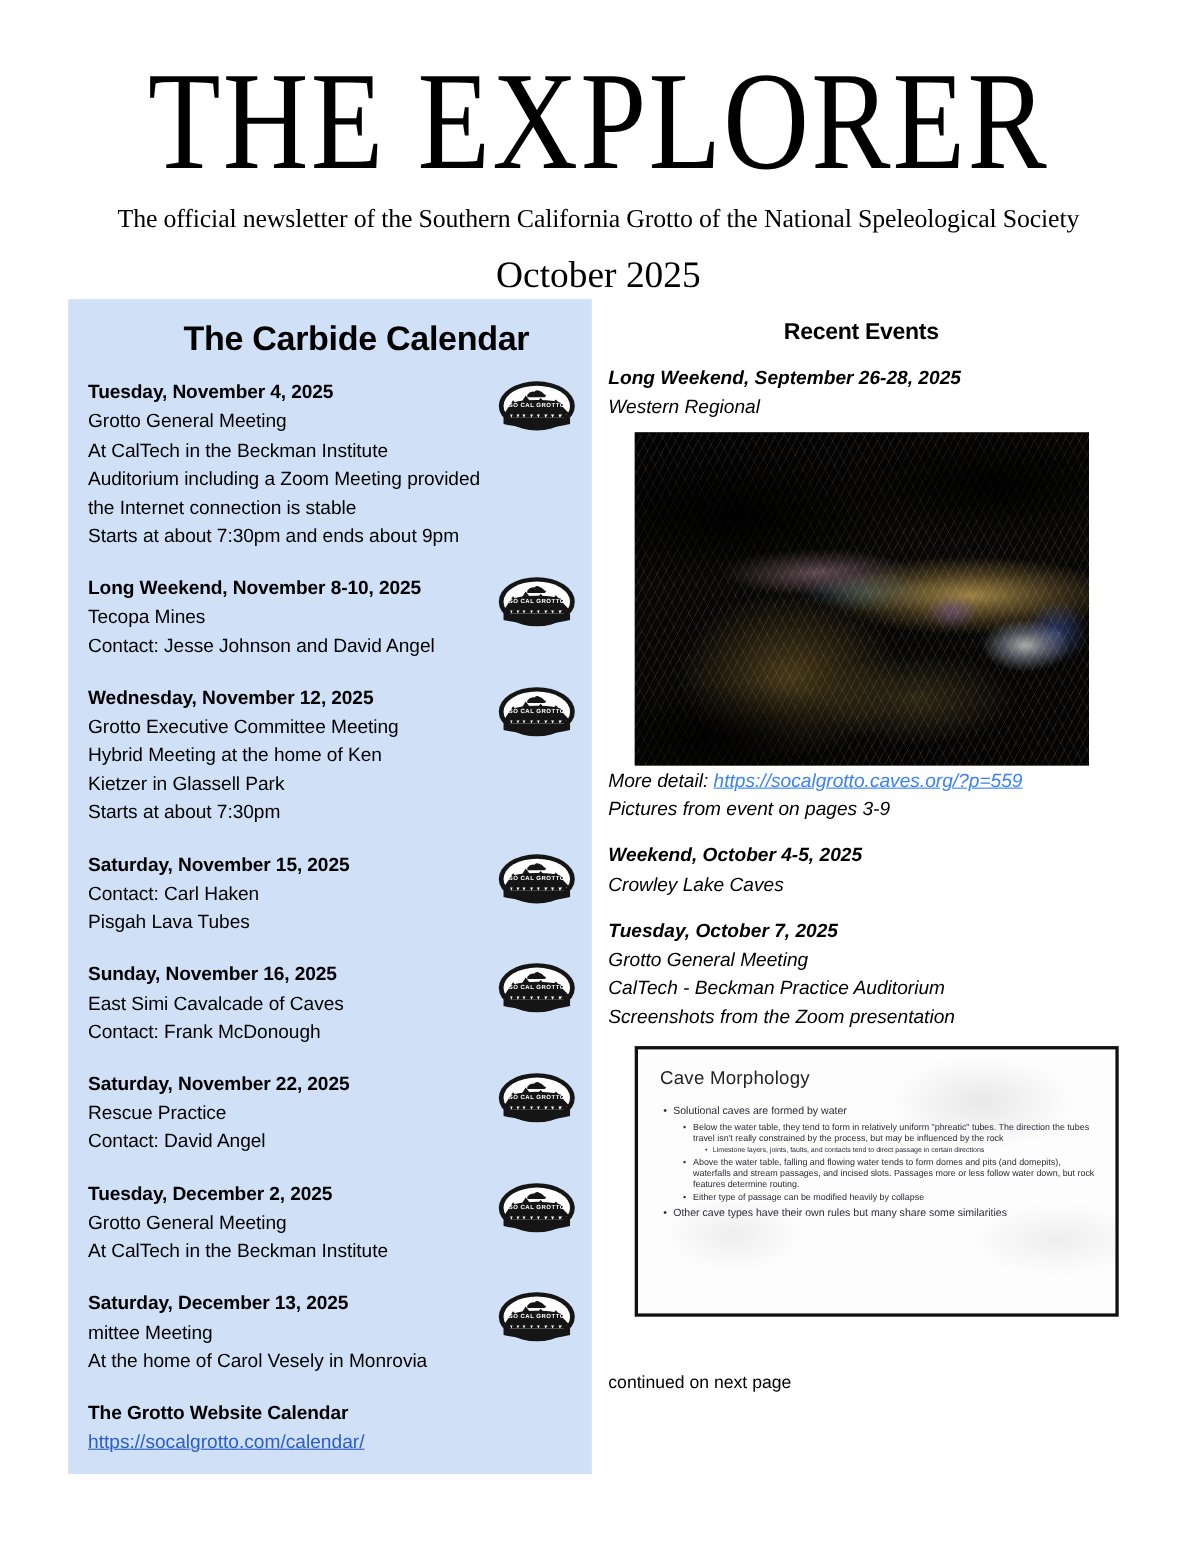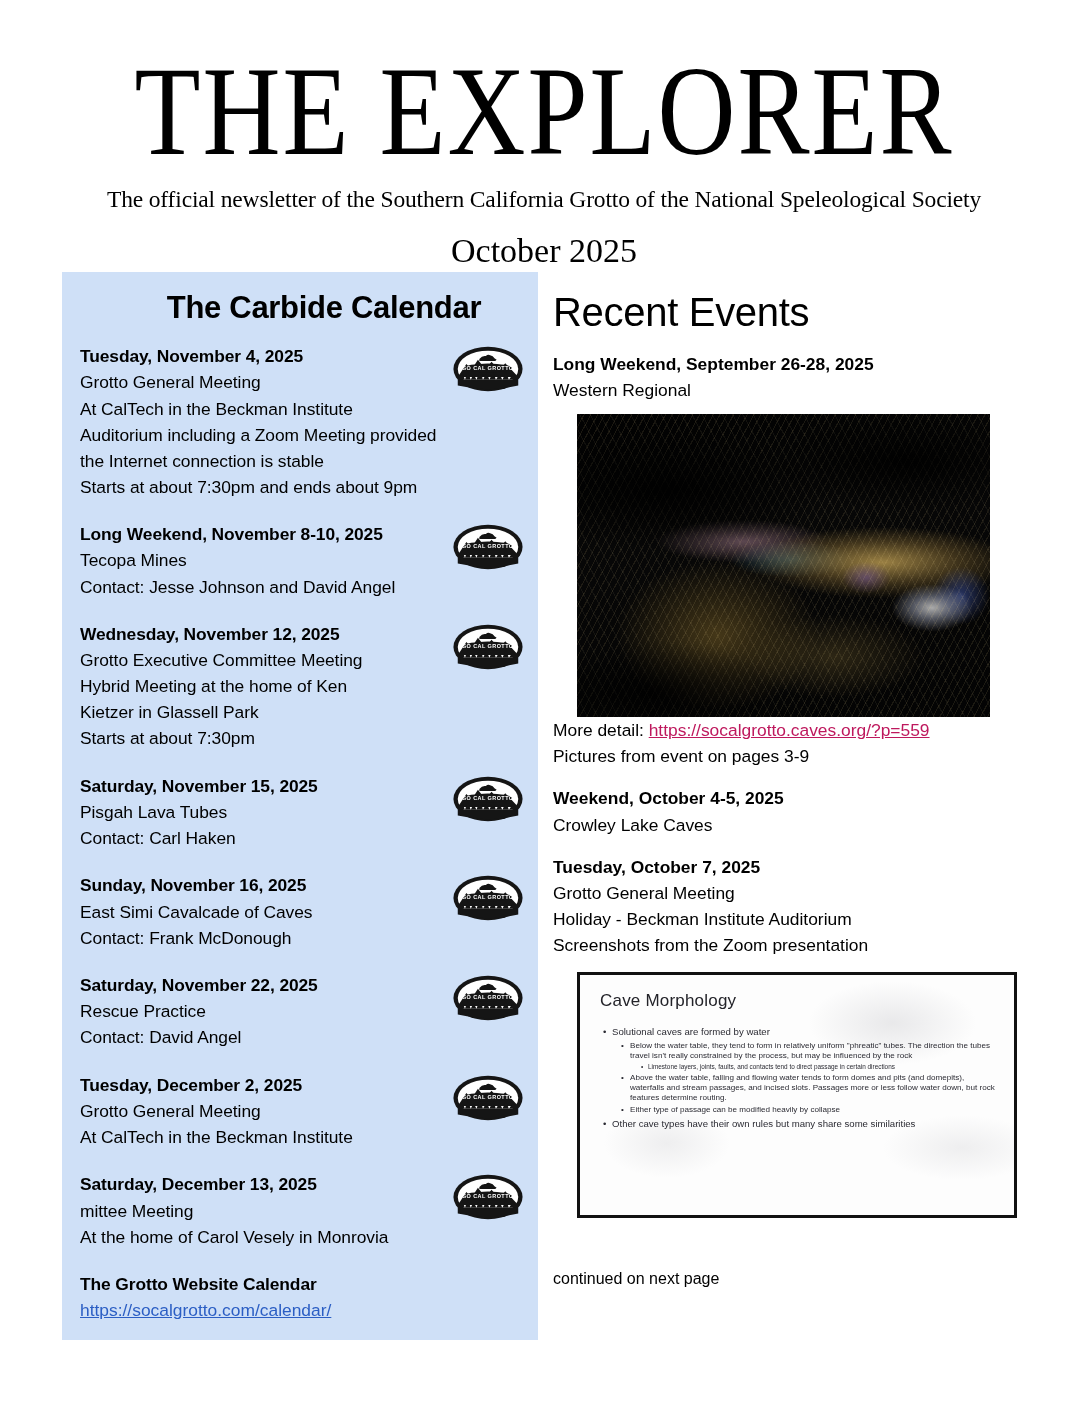--- a/index.html
+++ b/index.html
@@ -105,38 +105,38 @@
   }
 
   
   .events-col {
     position: absolute;
     left: 553px;
     top: 272px;
     width: 460px;
   }
   .events-heading {
-    text-align: left;
-    font-size: 40px;
-    font-weight: normal;
+    text-align: center;
+    font-size: 21px;
+    font-weight: bold;
     margin-top: 18px;
     letter-spacing: -0.3px;
   }
-  .ev-block { margin-top: 16px; }
+  .ev-block { margin-top: 16px; font-style: italic; }
   .ev-date {
     font-size: 17.4px;
     font-weight: bold;
     line-height: 1.5;
   }
   .ev-line {
     font-size: 17.4px;
     line-height: 1.5;
   }
   .ev-link {
-    color: #be185d;
+    color: #3b82f6;
     text-decoration: underline;
   }
 
   
   .cave-photo {
     width: 413px;
     height: 303px;
     margin: 11px 0 0 24px;
     background-color: #080808;
     position: relative;
@@ -313,22 +313,22 @@
           <ellipse cx="50" cy="31.5" rx="33" ry="6" fill="#151515"></ellipse>
           <text x="50" y="34.6" font-family="'Liberation Sans',sans-serif" font-size="7.6" font-weight="bold" fill="#ffffff" text-anchor="middle" letter-spacing="0.6">SO CAL GROTTO</text>
           <path d="M38 19 q4 -5 9 -4 q3 -3 6 -1 q4 1 6 4 l3 2 l-2 2 l-22 0 Z" fill="#151515"></path>
           <text x="50" y="43.5" font-family="'Liberation Sans',sans-serif" font-size="4" fill="#151515" text-anchor="middle" letter-spacing="0.4">EST 1940</text>
         </svg>
       </span>
     </div>
 
     <div class="cal-entry">
       <div class="cal-date">Saturday, November 15, 2025</div>
+      <div class="cal-line">Contact: Carl Haken</div>
       <div class="cal-line">Pisgah Lava Tubes</div>
-      <div class="cal-line">Contact: Carl Haken</div>
       <span class="logo-badge">
         <svg viewBox="0 0 100 66" width="72" height="48">
           <ellipse cx="50" cy="33" rx="48" ry="31" fill="#151515"></ellipse>
           <ellipse cx="50" cy="33" rx="42" ry="25.5" fill="#ffffff"></ellipse>
           <path d="M8 44 L20 26 L27 34 L36 20 L46 33 L55 23 L65 35 L74 25 L92 44 Z" fill="#151515"></path>
           <path d="M8 48 L14 38 L18 48 L22 36 L26 48 L30 40 L34 48 L39 34 L43 48 L48 39 L52 48 L57 36 L61 48 L66 40 L70 48 L75 37 L79 48 L84 41 L92 48 Z" fill="#151515"></path>
           <path d="M8 48 L92 48 L92 56 Q50 66 8 56 Z" fill="#151515"></path>
           <ellipse cx="50" cy="31.5" rx="33" ry="6" fill="#151515"></ellipse>
           <text x="50" y="34.6" font-family="'Liberation Sans',sans-serif" font-size="7.6" font-weight="bold" fill="#ffffff" text-anchor="middle" letter-spacing="0.6">SO CAL GROTTO</text>
           <path d="M38 19 q4 -5 9 -4 q3 -3 6 -1 q4 1 6 4 l3 2 l-2 2 l-22 0 Z" fill="#151515"></path>
@@ -444,21 +444,21 @@
   </div>
 
   <div class="ev-block">
     <div class="ev-date">Weekend, October 4-5, 2025</div>
     <div class="ev-line">Crowley Lake Caves</div>
   </div>
 
   <div class="ev-block">
     <div class="ev-date">Tuesday, October 7, 2025</div>
     <div class="ev-line">Grotto General Meeting</div>
-    <div class="ev-line">Holiday - Beckman Institute Auditorium</div>
+    <div class="ev-line">CalTech - Beckman Practice Auditorium</div>
     <div class="ev-line">Screenshots from the Zoom presentation</div>
   </div>
 
   <div class="slide-shot">
     <div class="slide-watermark"></div>
     <div class="slide-inner">
       <div class="slide-title">Cave Morphology</div>
       <div class="slide-l1">Solutional caves are formed by water</div>
       <div class="slide-l2">Below the water table, they tend to form in relatively uniform "phreatic" tubes.  The direction the tubes travel isn't really constrained by the process, but may be influenced by the rock</div>
       <div class="slide-l3">Limestone layers, joints, faults, and contacts tend to direct passage in certain directions</div>

